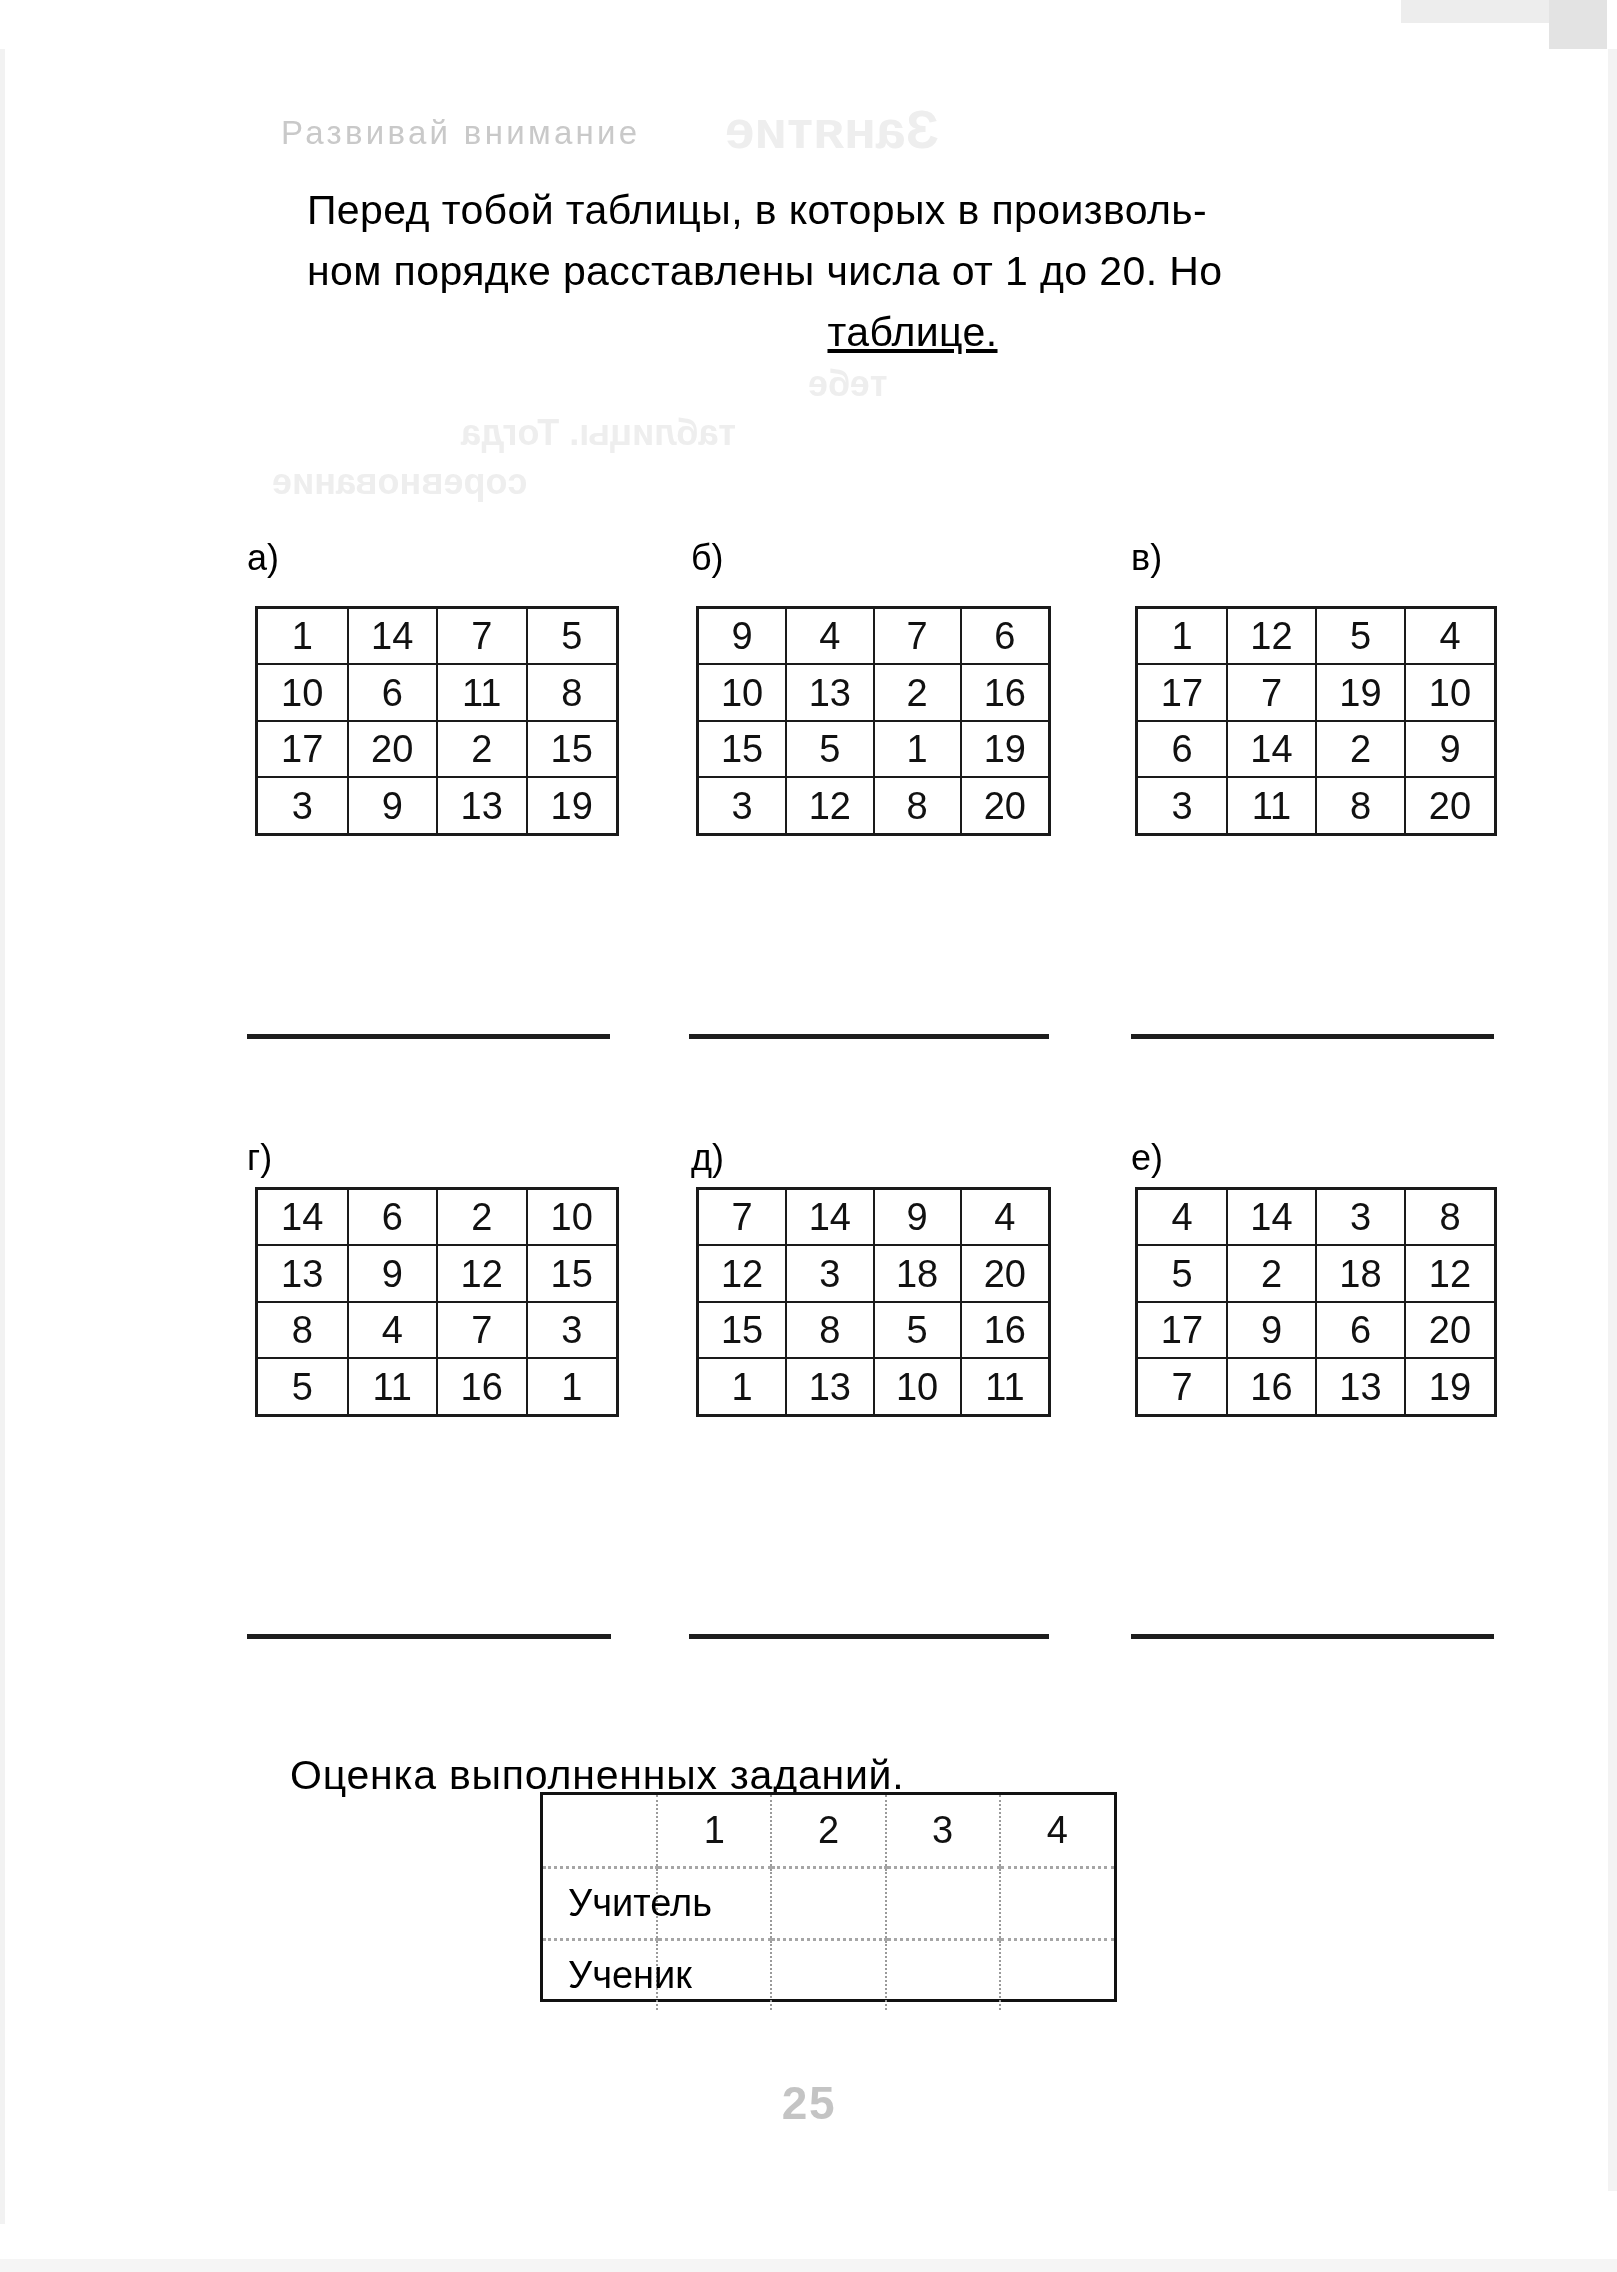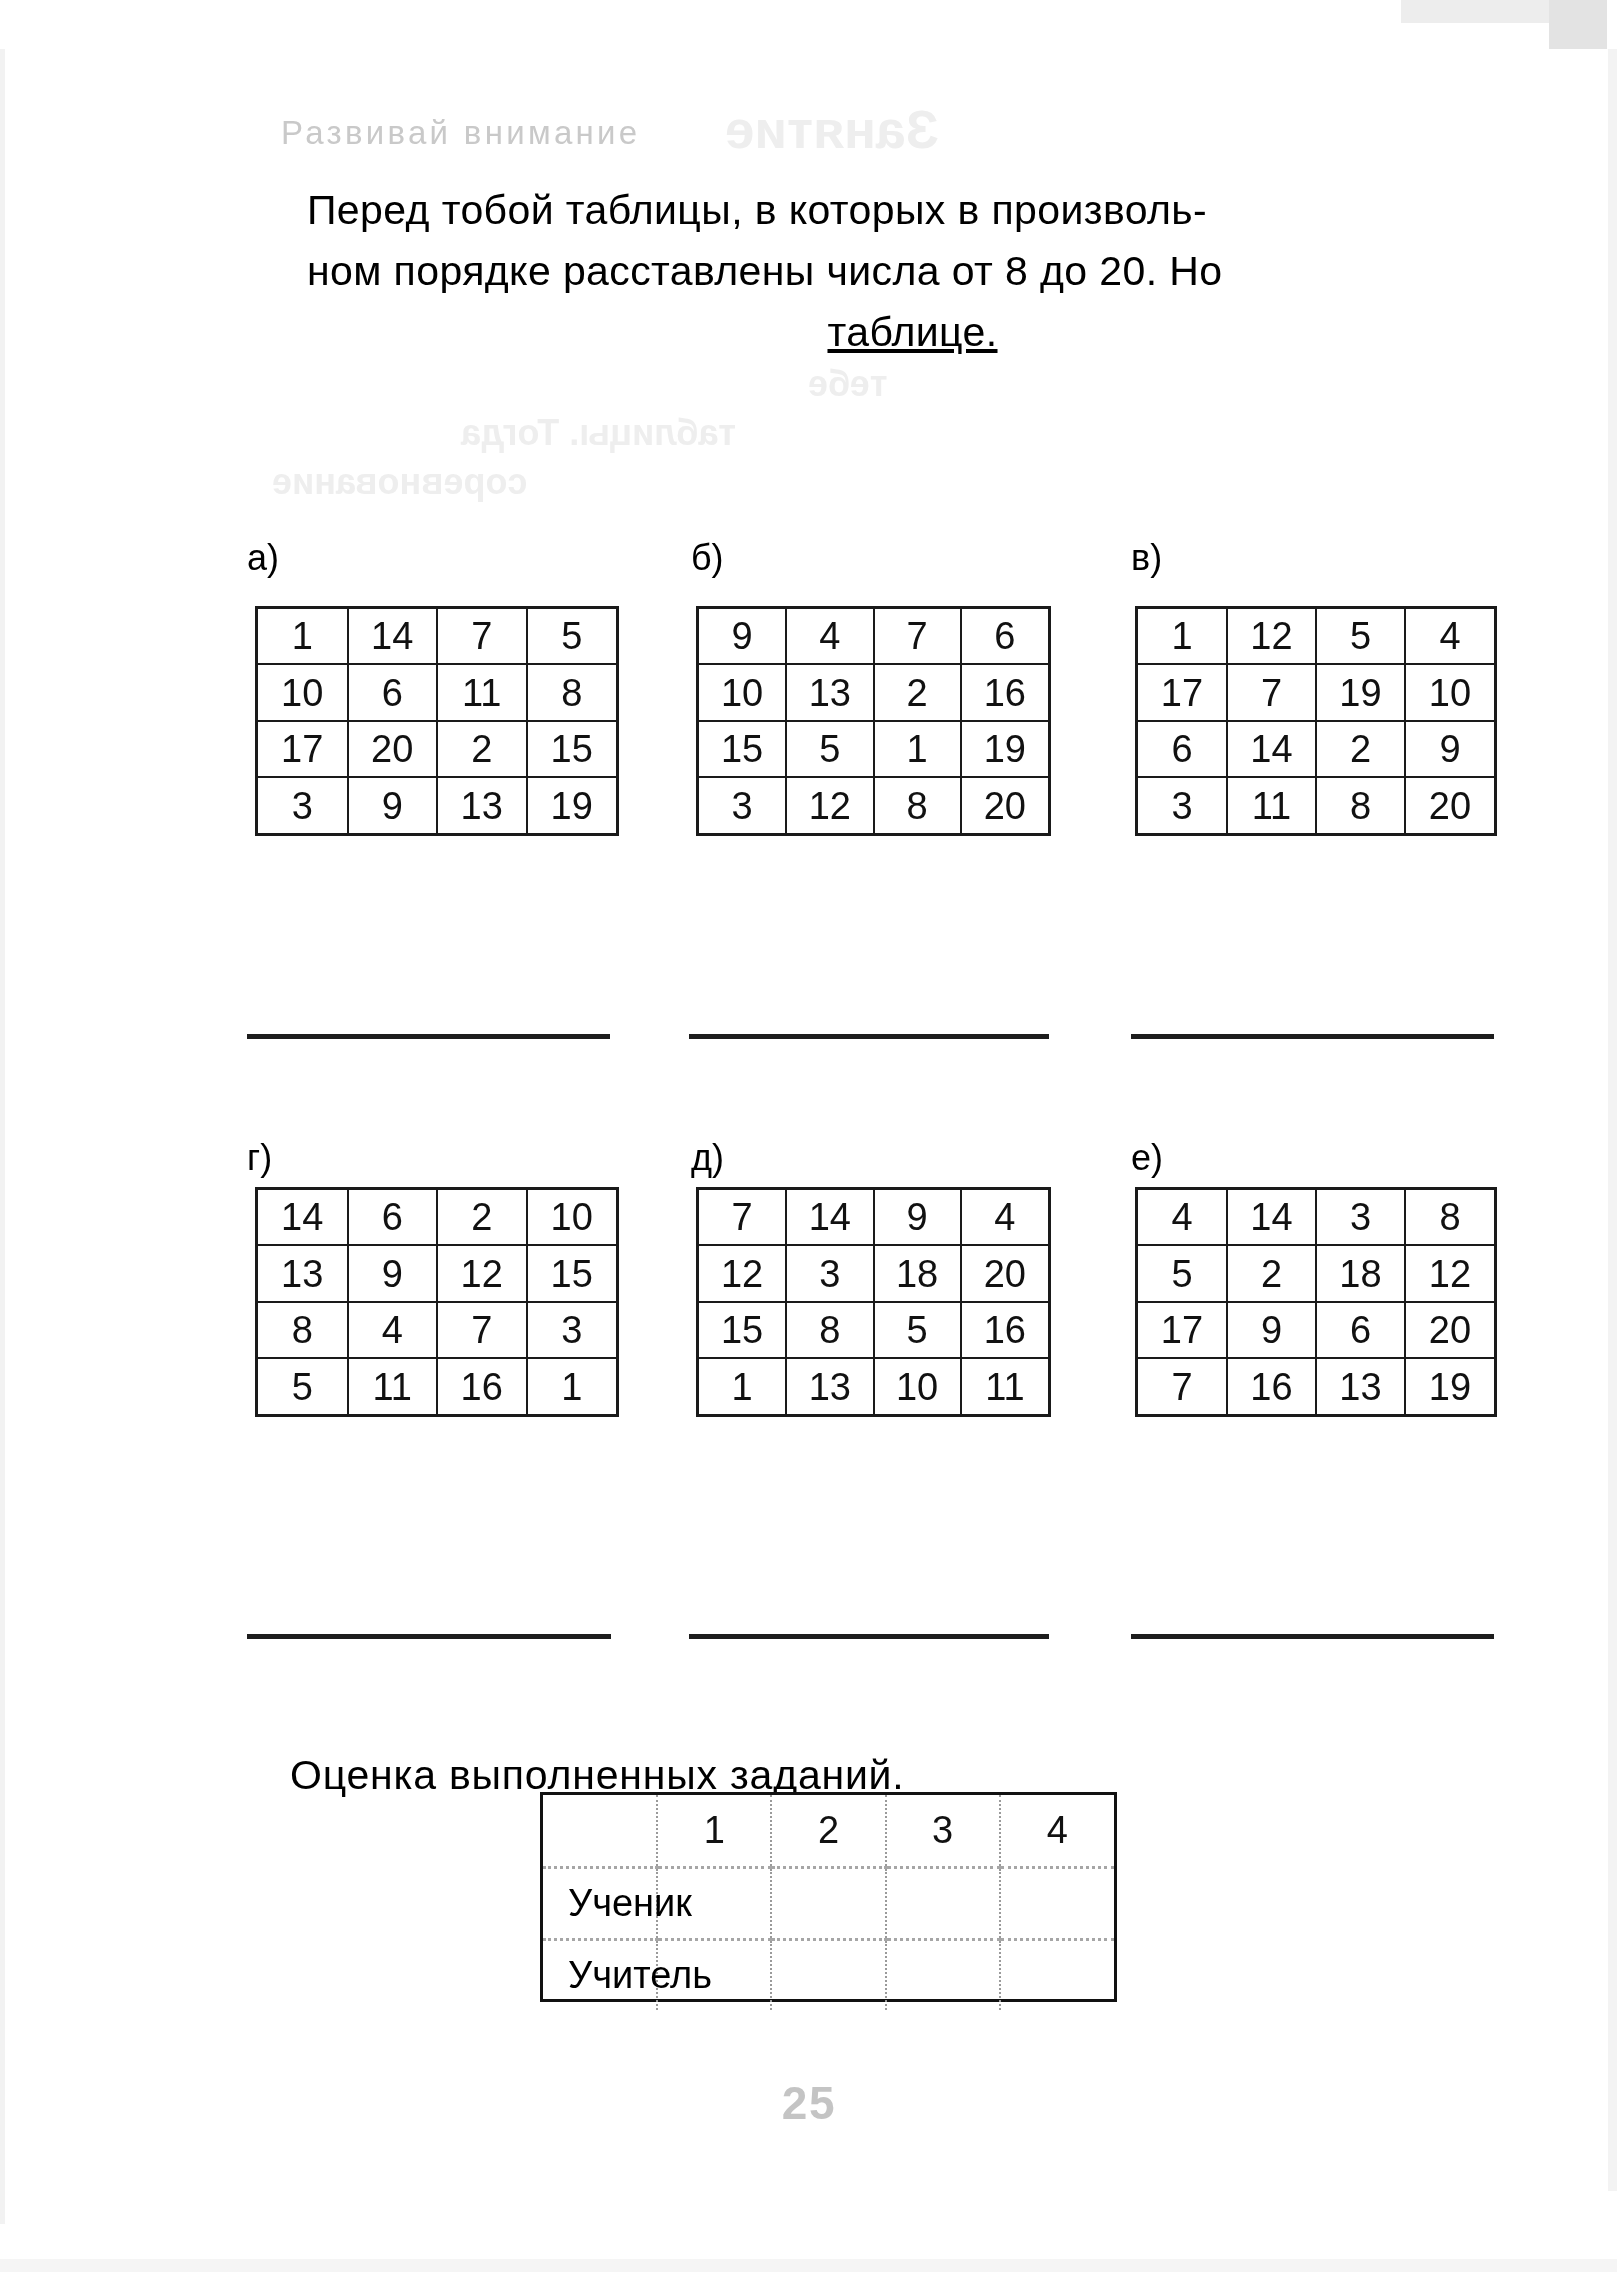--- a/index.html
+++ b/index.html
@@ -182,21 +182,21 @@
 
   <div class="ghost" style="left:725px; top:99px; font-size:53px; transform:scaleX(-1);">Занятие</div>
   <div class="ghost" style="left:461px; top:412px; font-size:36px; transform:scaleX(-1);">таблицы. Тогда</div>
   <div class="ghost" style="left:272px; top:461px; font-size:36px; transform:scaleX(-1);">соревнование</div>
   <div class="ghost" style="left:808px; top:363px; font-size:36px; transform:scaleX(-1);">тебе</div>
 
   <div class="runhead">Развивай внимание</div>
 
   <div class="intro">
     <div>Перед тобой таблицы, в которых в произволь-</div>
-    <div>ном порядке расставлены числа от 8 до 20. Но</div>
+    <div>ном порядке расставлены числа от 1 до 20. Но</div>
     <div class="lastline">таблице.</div>
   </div>
 
   <div class="tlabel" style="left:247px; top:540px;">а)</div>
   <div class="grid" style="left:255px; top:606px; width:358px; height:224px;">
     <table>
       <tbody>
           <tr>
         <td class="outer-t outer-l">1</td>
         <td class="outer-t">14</td>
@@ -400,33 +400,33 @@
     <table>
       <tbody>
           <tr class="headrow">
         <td class="namecell"></td>
         <td class="colcell hdrnum">1</td>
         <td class="colcell hdrnum">2</td>
         <td class="colcell hdrnum">3</td>
         <td class="colcell hdrnum">4</td>
       </tr>
       <tr class="bodyrow rowline">
+        <td class="namecell">Учитель</td>
+        <td class="colcell"></td>
+        <td class="colcell"></td>
+        <td class="colcell"></td>
+        <td class="colcell"></td>
+      </tr>
+      <tr class="bodyrow rowline">
         <td class="namecell">Ученик</td>
         <td class="colcell"></td>
         <td class="colcell"></td>
         <td class="colcell"></td>
         <td class="colcell"></td>
       </tr>
-      <tr class="bodyrow rowline">
-        <td class="namecell">Учитель</td>
-        <td class="colcell"></td>
-        <td class="colcell"></td>
-        <td class="colcell"></td>
-        <td class="colcell"></td>
-      </tr>
     </tbody>
       </table>
   </div>
 
   <div class="pageno">25</div>
 
 </div>
 
 
 </body></html>

